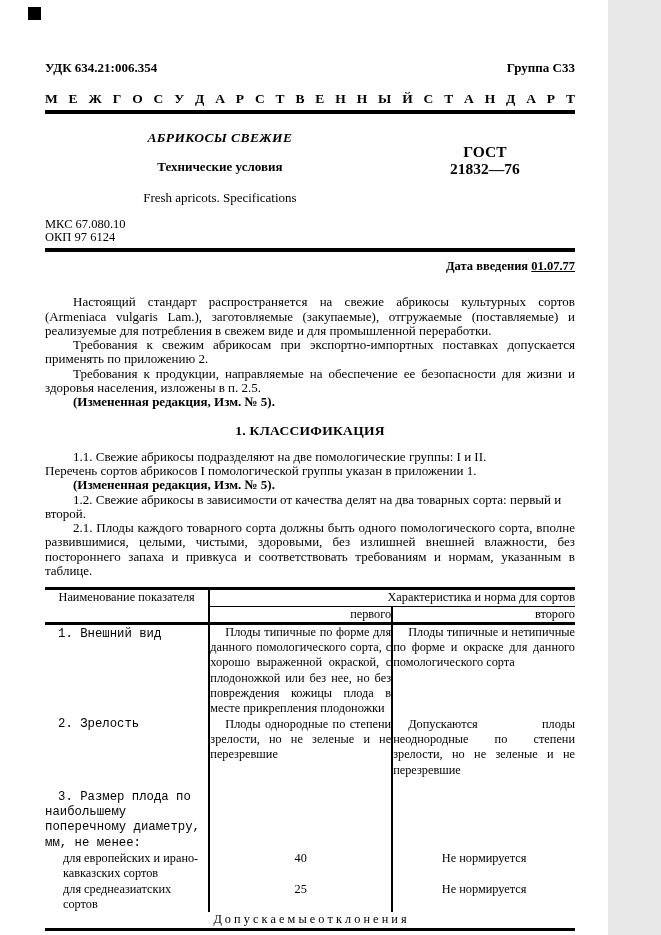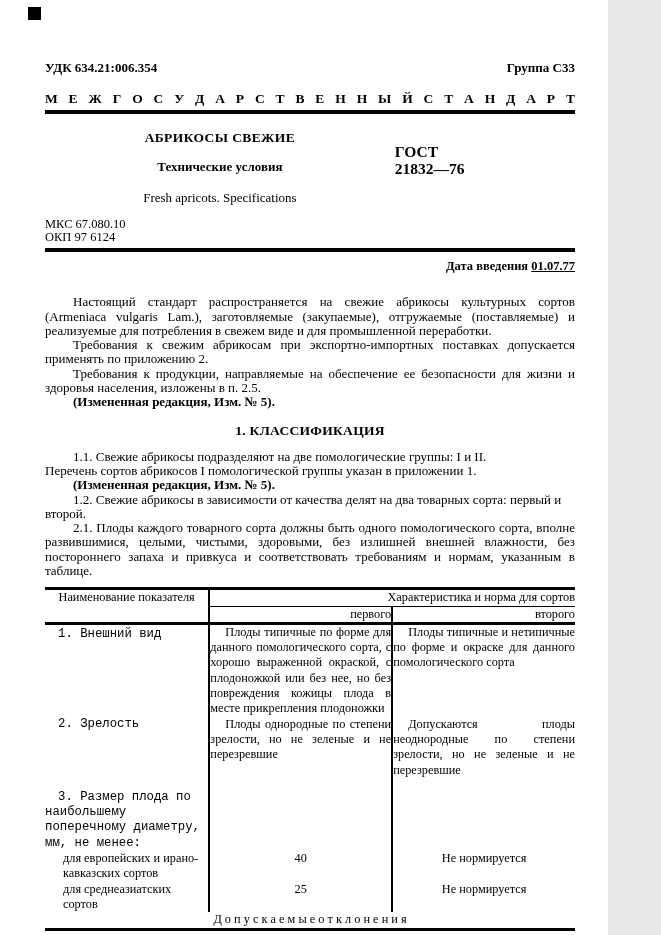--- a/index.html
+++ b/index.html
@@ -13,22 +13,22 @@
     padding:0 33px 0 45px;
     overflow:hidden;
   }
   .corner-mark{position:absolute;left:28px;top:7px;width:13px;height:13px;background:#000;}
   .udk-row{display:flex;justify-content:space-between;padding-top:60px;font-weight:bold;font-size:13px;}
   .banner{margin-top:15px;font-weight:bold;font-size:13.5px;text-align:justify;text-align-last:justify;white-space:nowrap;overflow:hidden;}
   .rule{border:0;border-top:4px solid #000;margin:3px 0 0 0;}
   .rule-thin-gap{margin-top:4px;}
   .title-grid{display:flex;margin-top:8px;}
   .title-left{flex:0 0 66%;text-align:center;}
-  .title-right{flex:0 0 34%;text-align:left;}
-  .doc-title{font-weight:bold;font-size:13.5px;margin-top:8px;letter-spacing:.4px;}
+  .title-right{flex:0 0 34%;text-align:center;}
+  .doc-title{font-weight:bold;font-size:13.5px;margin-top:8px;letter-spacing:.4px;font-style:italic;}
   .doc-subtitle{font-weight:bold;font-size:13px;margin-top:13px;}
   .doc-title-en{font-size:13px;margin-top:15px;}
   .gost-designation{font-weight:bold;font-size:15.5px;line-height:1.12;margin-top:21px;}
   .codes{margin-top:12px;font-size:12.5px;line-height:1.05;}
   .date-line{text-align:right;font-weight:bold;font-size:12.5px;margin-top:7px;}
   .date-line .val{text-decoration:underline;}
   .bodytext{margin-top:21px;}
   .bodytext p{margin:0;font-size:13px;line-height:14.3px;text-align:justify;text-indent:28px;}
   p.bold, .bold{font-weight:bold;}
   .sec-heading{text-align:center;font-weight:bold;font-size:13.5px;margin:13px 0 11px 0;letter-spacing:.3px;}

